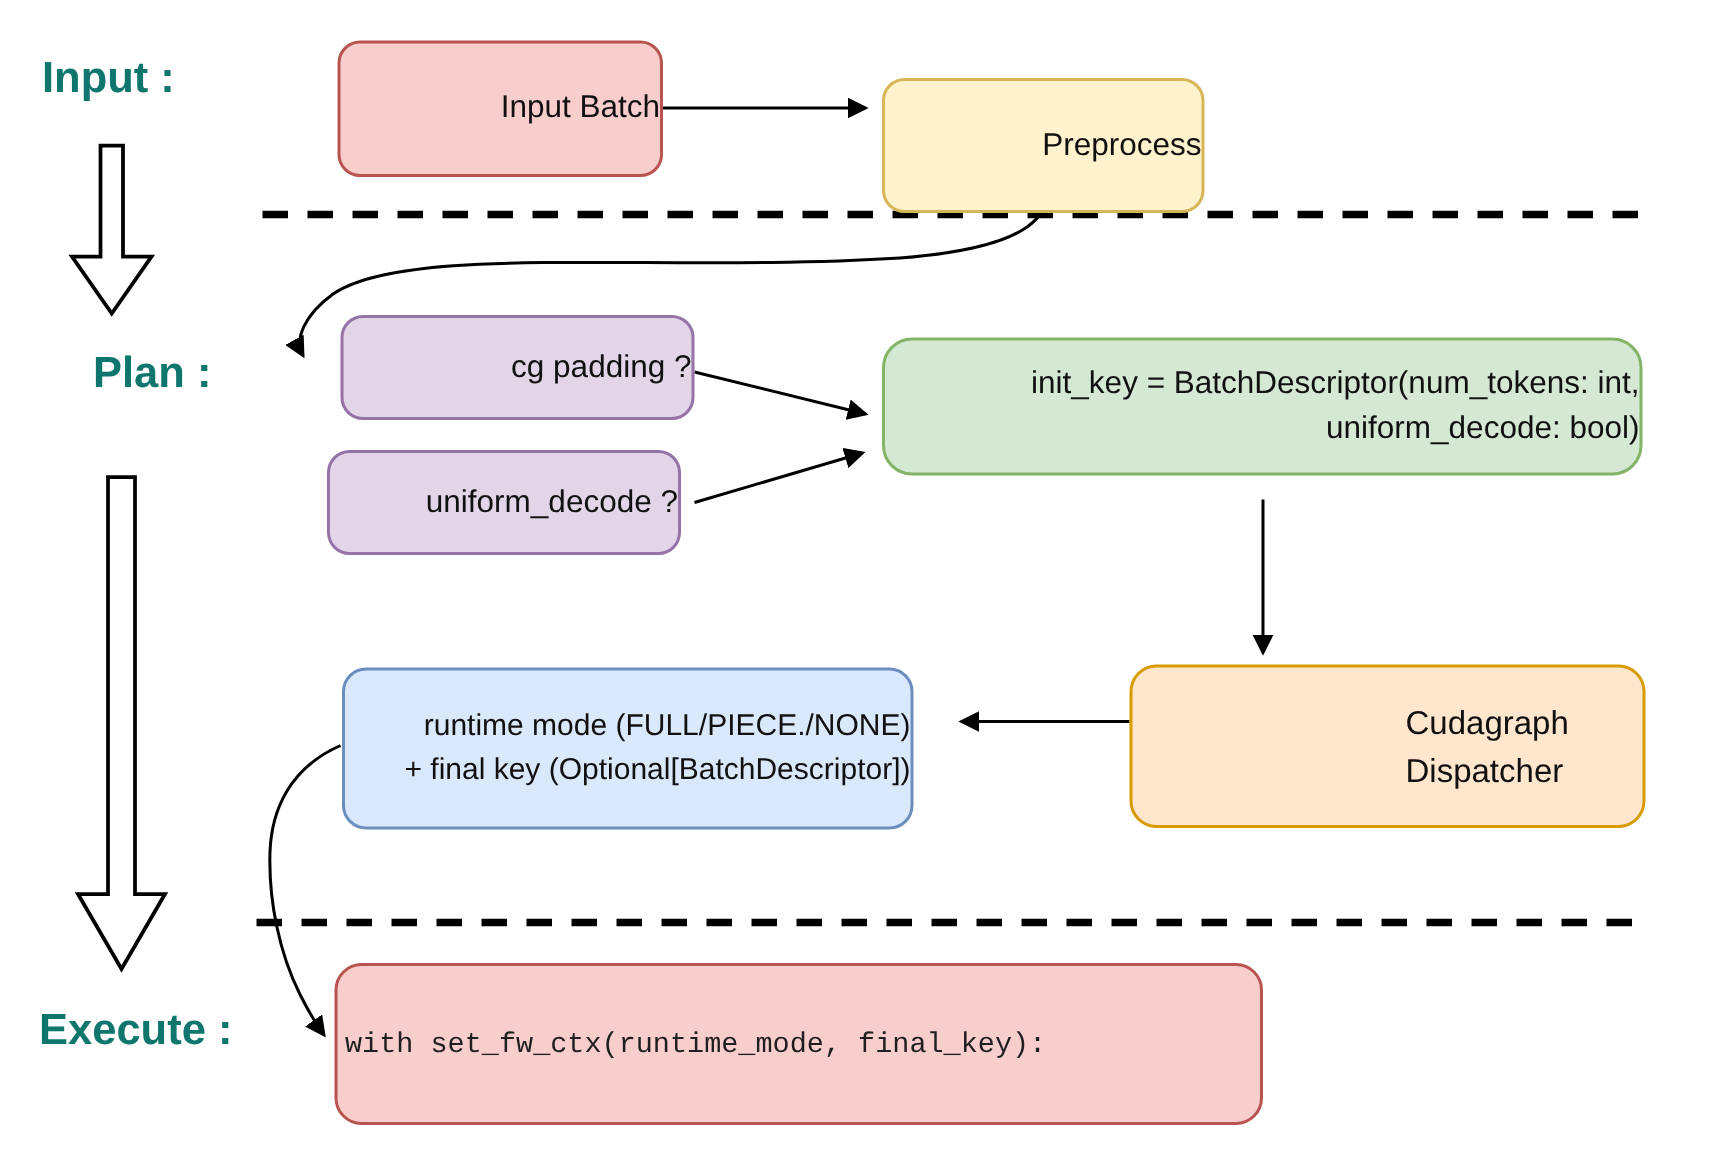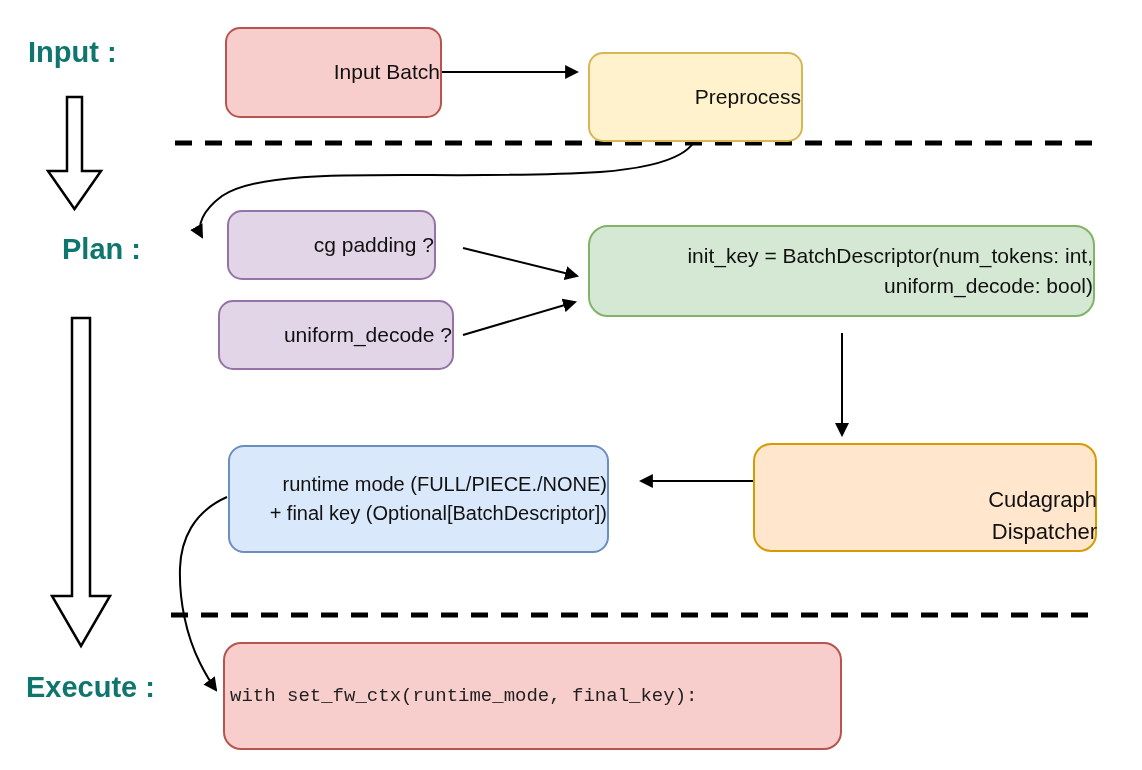--- a/index.html
+++ b/index.html
@@ -45,22 +45,22 @@
   .node.orange { background: #FFE6CC; border-color: #D79B00; border-radius: 18px; }
   .node.dispatch-inner {
     background: #FAD2B8; border-color: #D79B00;
     border-radius: 12px; font-size: 20px;
   }
   .dispatcher-label {
     position: absolute;
     left: 182px; top: 0;
     width: 160px; height: 105px;
     display: flex; flex-direction: column;
-    align-items: flex-end; justify-content: center;
-    font-size: 22px; line-height: 1.45; margin-top: 18px;
+    align-items: flex-start; justify-content: center;
+    font-size: 22px; line-height: 1.45;
   }
   .code-node {
     position: absolute;
     box-sizing: border-box;
     background: #F8CECC;
     border: 2px solid #B85450;
     border-radius: 18px;
     font-family: "Liberation Mono", "DejaVu Sans Mono", monospace;
     font-size: 19px;
     line-height: 26px;
@@ -104,21 +104,21 @@
   <div class="stage-label" style="left:26px; top:671px;">Execute :</div>
 
   <div class="node red" style="left:225px; top:27px; width:217px; height:91px;">
     <span>Input Batch</span>
   </div>
 
   <div class="node yellow" style="left:588px; top:28px; width:215px; height:90px;margin-top:24px;">
     <span>Preprocess</span>
   </div>
 
-  <div class="node purple" style="left:227px; top:210px; width:209px; height:70px;">
+  <div class="node purple" style="left:227px; top:210px; width:236px; height:70px;">
     <span>cg padding ?</span>
   </div>
 
   <div class="node purple" style="left:218px; top:300px; width:236px; height:70px;">
     <span>uniform_decode ?</span>
   </div>
 
   <div class="node green" style="left:588px; top:225px; width:507px; height:92px;">
     <span>init_key = BatchDescriptor(num_tokens: int,</span>
     <span>uniform_decode: bool)</span>

